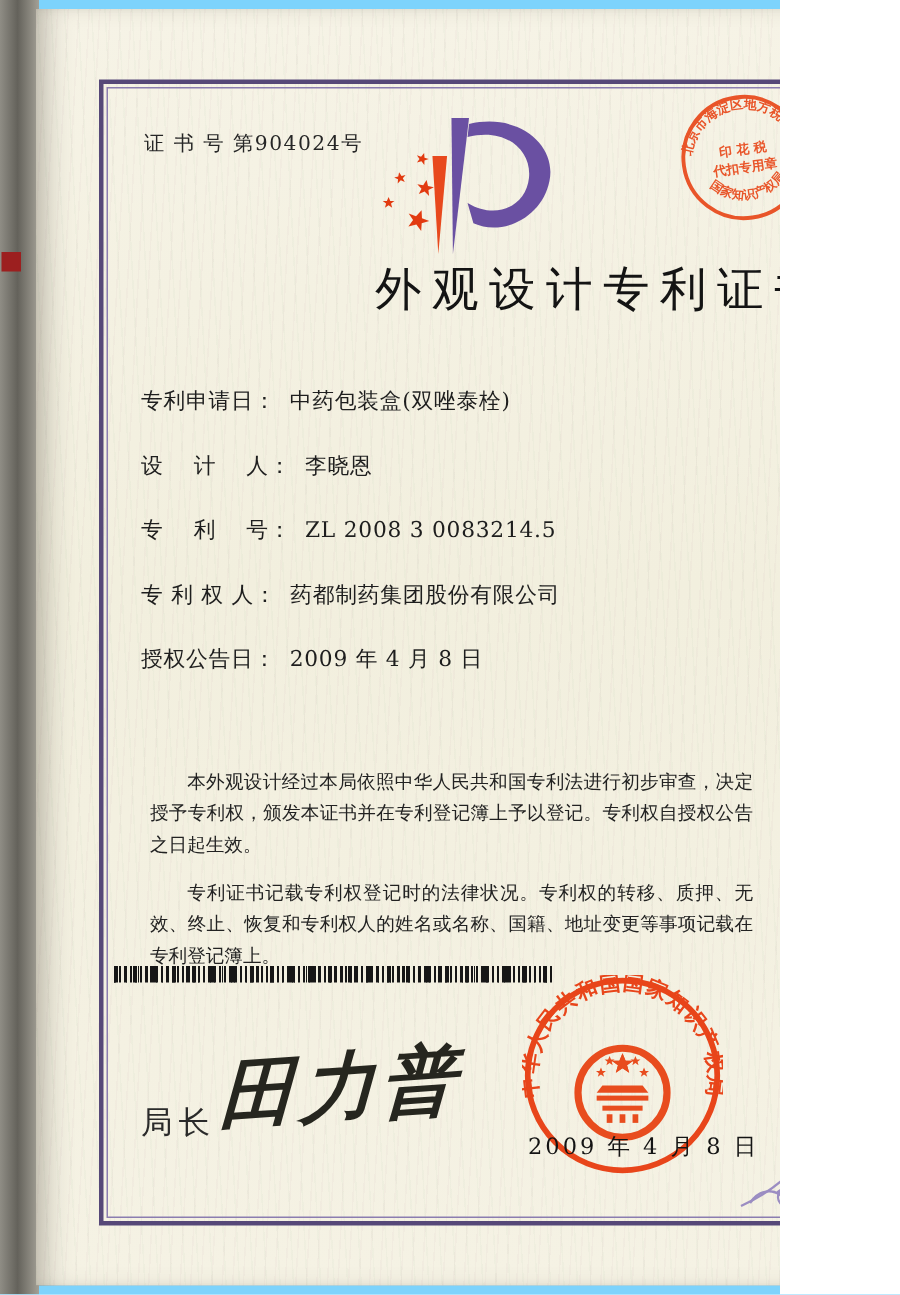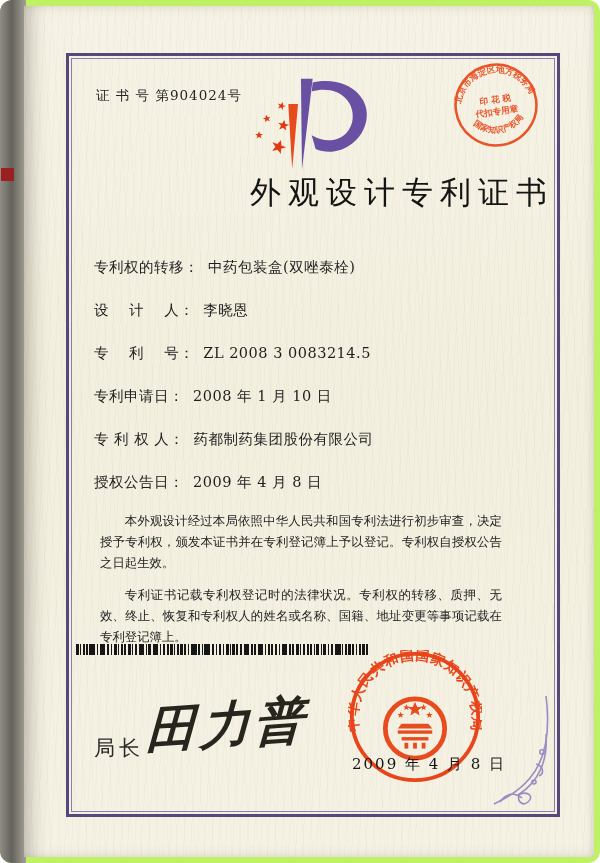--- a/index.html
+++ b/index.html
@@ -1,17 +1,17 @@
 <!DOCTYPE html>
 <html><head>
 <meta charset="utf-8">
 <style>
   html,body{margin:0;padding:0;}
-  #screen{position:relative;width:600px;height:863px;background:#bef264;overflow:hidden;
-          font-family:"DejaVu Serif","Liberation Serif",serif;border-radius:12px;}
+  #screen{position:relative;width:520px;height:863px;background:#7dd3fc;overflow:hidden;
+          font-family:"DejaVu Serif","Liberation Serif",serif;}
   .spine{position:absolute;left:0;top:0;bottom:0;width:26px;
          background:linear-gradient(90deg,#8f8d85 0%,#64625b 45%,#a3a096 100%);}
   .page{position:absolute;left:24px;top:6px;width:570px;height:851px;
         background:
           repeating-linear-gradient(93deg,rgba(195,160,170,.07) 0 1px,transparent 1px 7px),
           repeating-linear-gradient(87deg,rgba(150,185,150,.06) 0 1px,transparent 1px 9px),
           linear-gradient(180deg,#f6f3e6 0%,#f2efde 45%,#f5f2e4 100%);
         box-shadow:inset 14px 0 20px -10px rgba(90,85,70,.45), inset -4px 0 8px -4px rgba(120,115,100,.35);}
   .frame{position:absolute;left:66px;top:53px;width:488px;height:758px;
          border:3px solid #564878;}
@@ -92,34 +92,30 @@
     <polygon points="68,30 78,30 72,97" fill="#e8491d"></polygon>
     <polygon points="81,4 93,4 82,97" fill="#6a50a2"></polygon>
     <path d="M 93,8 C 129,0 153,24 148,47 C 143,72 116,85 96,76 L 92,62
              C 112,74 132,64 134,45 C 136,26 118,10 92,17 Z" fill="#6a50a2"></path>
   </svg>
 
   <div class="title">外观设计专利证书</div>
 
   <div class="fields">
     <div class="field-row">
-      <span class="lab">专利权的转移：</span>
+      <span class="lab">专利申请日：</span>
       <span class="val">中药包装盒(双唑泰栓)</span>
     </div>
     <div class="field-row">
       <span class="lab">设　 计　 人：</span>
       <span class="val">李晓恩</span>
     </div>
     <div class="field-row">
       <span class="lab">专　 利　 号：</span>
       <span class="val">ZL 2008 3 0083214.5</span>
-    </div>
-    <div class="field-row">
-      <span class="lab">专利申请日：</span>
-      <span class="val">2008 年 1 月 10 日</span>
     </div>
     <div class="field-row">
       <span class="lab">专 利 权 人：</span>
       <span class="val">药都制药集团股份有限公司</span>
     </div>
     <div class="field-row">
       <span class="lab">授权公告日：</span>
       <span class="val">2009 年 4 月 8 日</span>
     </div>
   </div>

